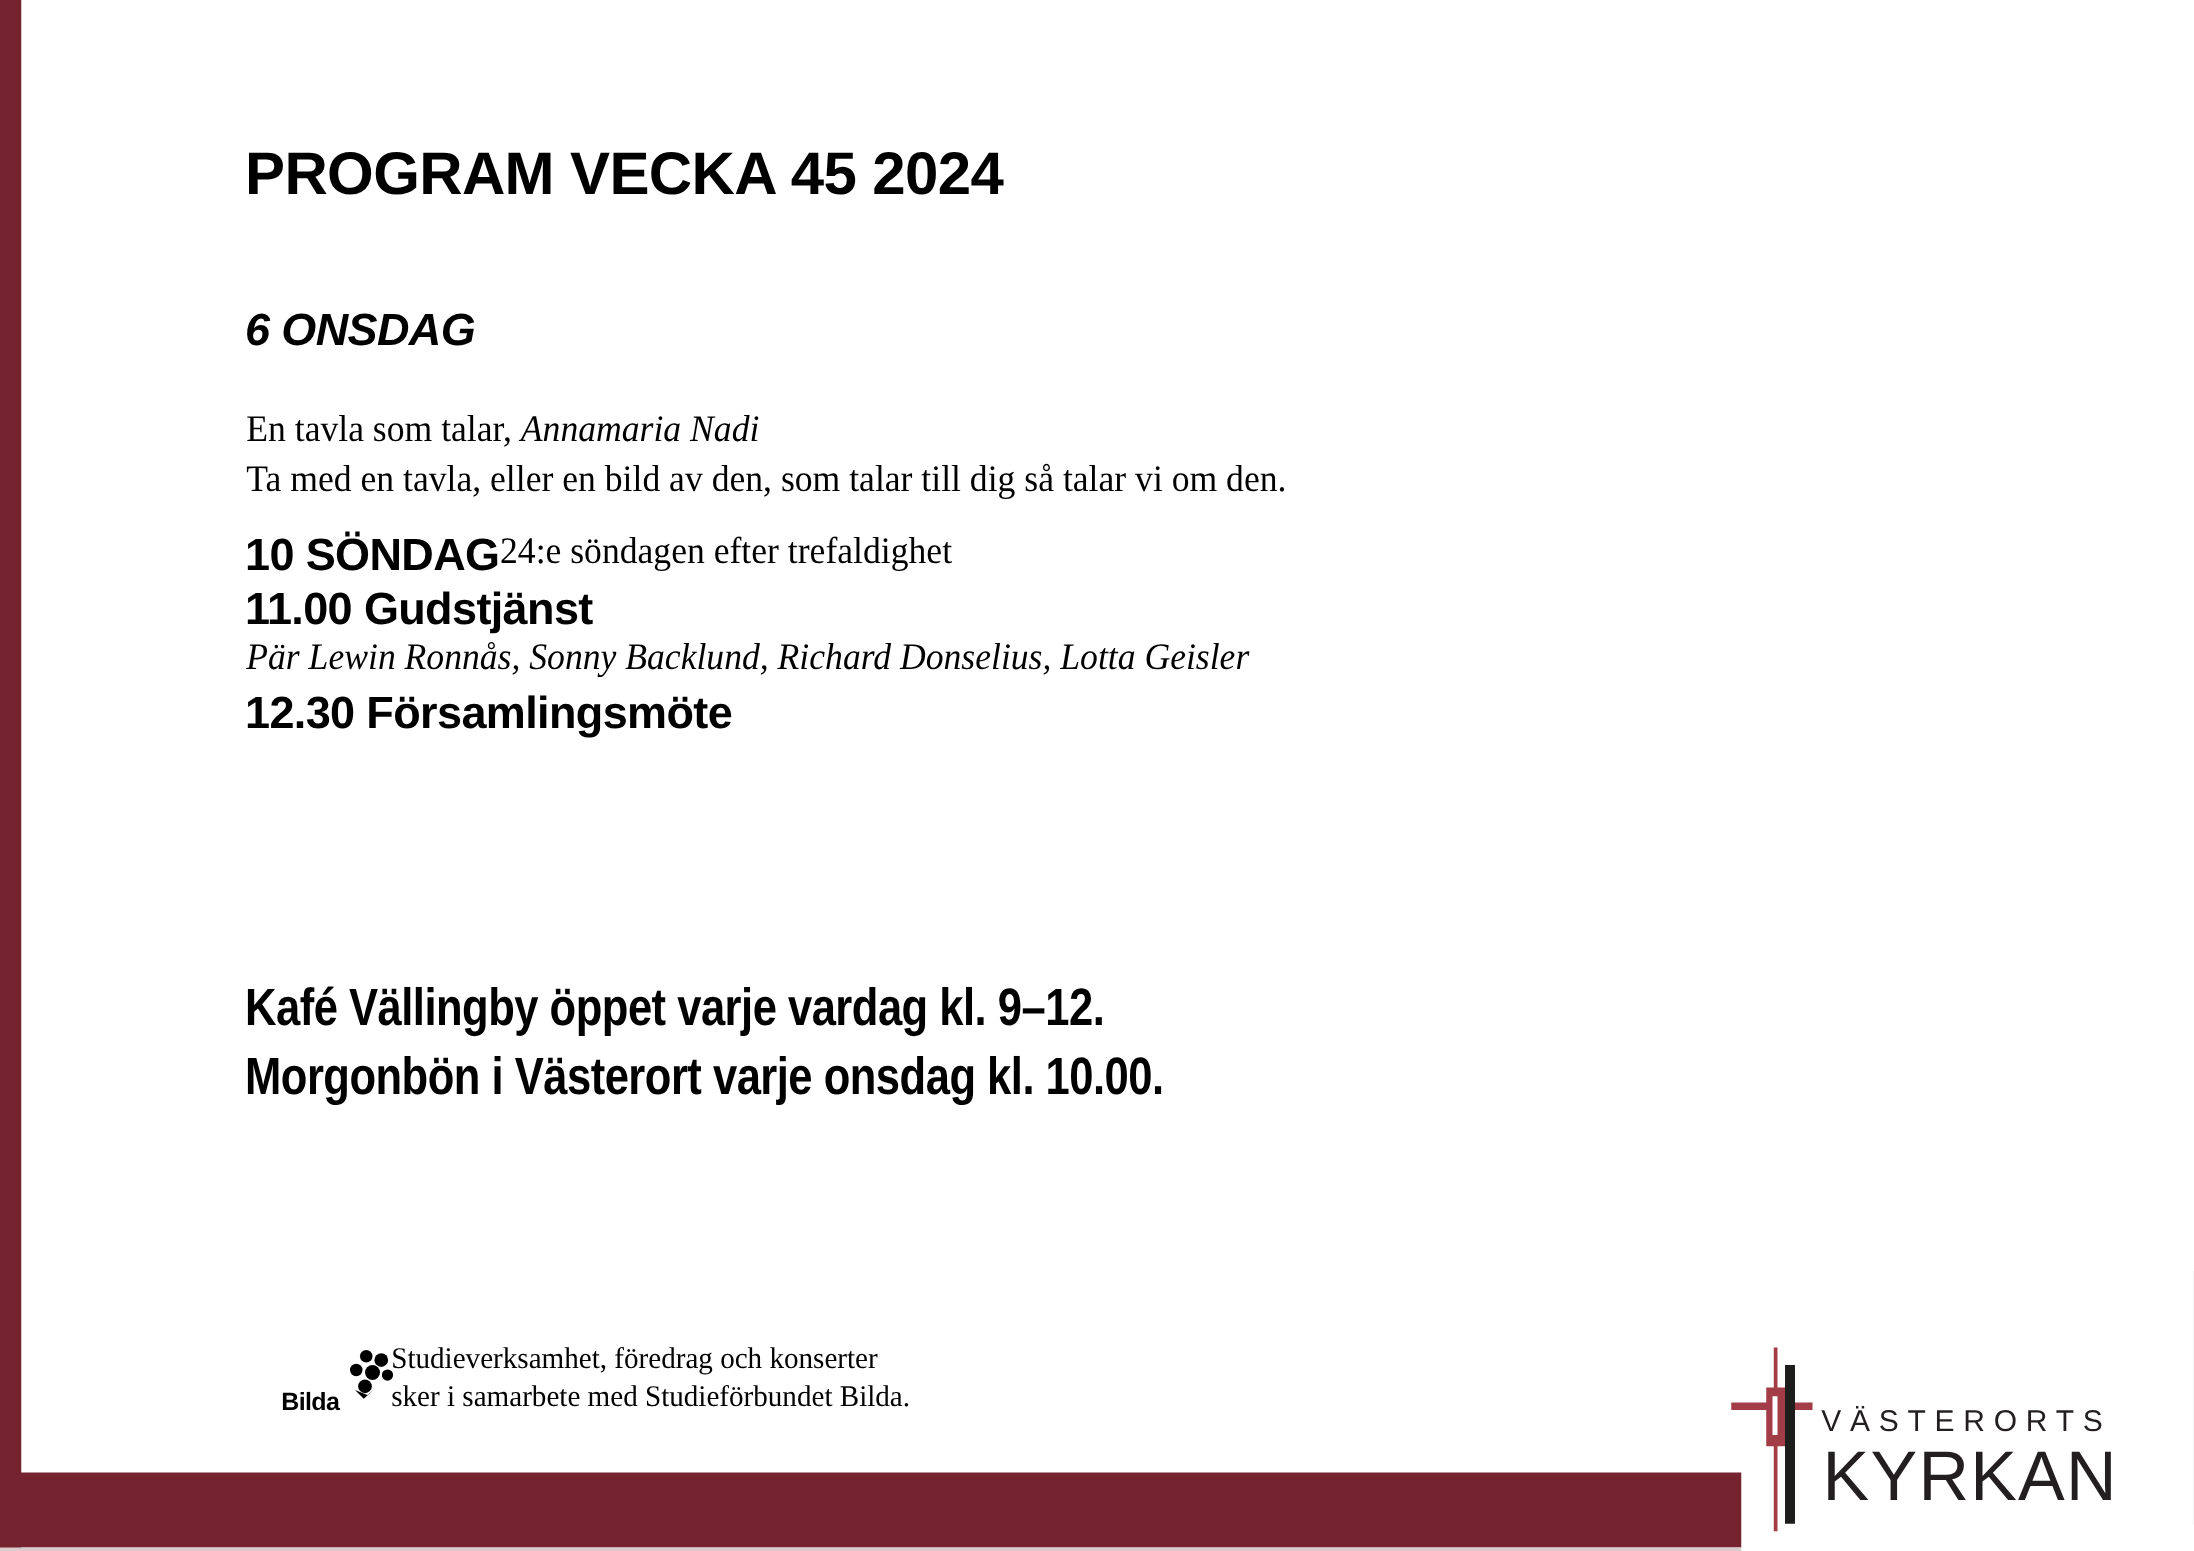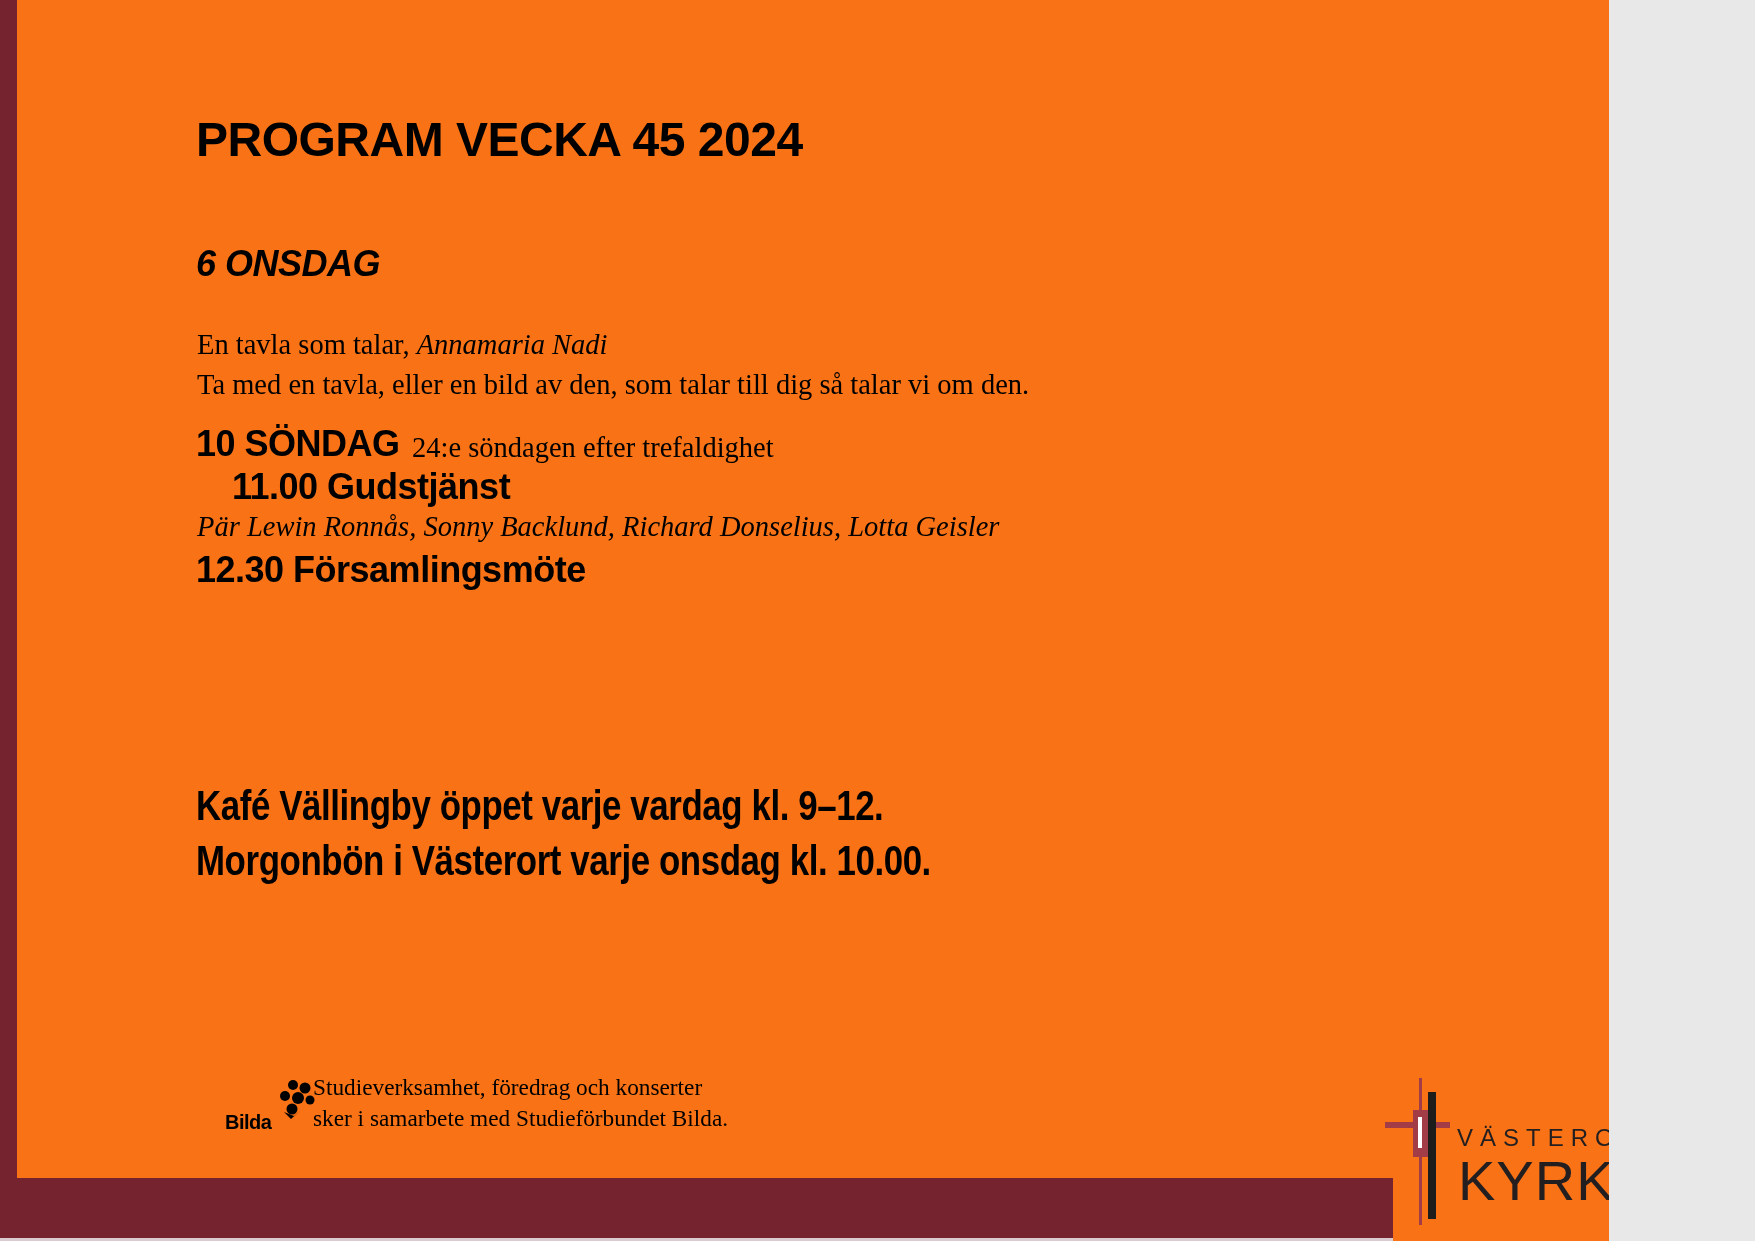--- a/index.html
+++ b/index.html
@@ -1,35 +1,35 @@
 <!DOCTYPE html>
 <html><head>
 <meta charset="utf-8">
 <style>
   html,body{margin:0;padding:0;background:#e8e8e8;}
   .page{
     position:relative;
-    width:1609px;height:1241px;
-    background:#f97316;
+    width:1755px;height:1241px;
+    background:#ffffff;
     overflow:hidden;
     font-family:"Liberation Sans",sans-serif;
   }
   
   .left-bar{position:absolute;left:0;top:0;width:17px;height:1241px;background:#74232f;}
   .bottom-bar{position:absolute;left:0;top:1178px;width:1393px;height:60px;background:#74232f;}
   .bottom-edge{position:absolute;left:0;top:1238px;width:1393px;height:3px;background:#d9cbce;}
 
   
   .hbold{font-family:"Liberation Sans",sans-serif;font-weight:700;color:#000;letter-spacing:-0.5px;white-space:nowrap;}
   .serif{font-family:"Liberation Serif",serif;font-weight:400;color:#000;white-space:nowrap;}
   .abs{position:absolute;}
   .title{left:196px;top:112px;font-size:48px;display:flex;gap:54px;}
   .dayline{font-size:36px;line-height:1.1;}
   .serif-line{font-size:30px;transform:scaleX(0.95);transform-origin:left center;}
-  .mixline{display:flex;align-items:flex-end;gap:12px;}
+  .mixline{display:flex;align-items:flex-start;}
   .mixline .serif{font-size:30px;display:inline-block;transform:scaleX(0.95);transform-origin:left center;}
   .notice{font-size:42px;transform:scaleX(0.83);transform-origin:left center;}
 
   
   .bilda-word{left:225px;top:1101px;font-size:20px;letter-spacing:-0.5px;margin-top:10px;}
   .bilda-dots{left:272px;top:1078px;}
   .bilda-text{left:313px;top:1072px;font-size:24px;line-height:31px;transform:scaleX(0.97);transform-origin:left top;}
 
   
   .logo-cross{left:1385px;top:1075px;width:70px;height:152px;}
@@ -59,21 +59,21 @@
   <div class="abs serif serif-line" style="left:197px;top:327px;">
     <span>En tavla som talar,</span>
     <i>Annamaria Nadi</i>
   </div>
   <div class="abs serif serif-line" style="left:197px;top:367px;">Ta med en tavla, eller en bild av den, som talar till dig så talar vi om den.</div>
 
   <div class="abs mixline" style="left:196px;top:424px;">
     <span class="hbold dayline">10 SÖNDAG</span>
     <span class="serif">24:e söndagen efter trefaldighet</span>
   </div>
-  <div class="abs hbold dayline" style="left:196px;top:467px;margin-left:36px;">11.00 Gudstjänst</div>
+  <div class="abs hbold dayline" style="left:196px;top:467px;">11.00 Gudstjänst</div>
   <div class="abs serif serif-line" style="left:197px;top:509px;font-style:italic;">Pär Lewin Ronnås, Sonny Backlund, Richard Donselius, Lotta Geisler</div>
   <div class="abs hbold dayline" style="left:196px;top:550px;">12.30 Församlingsmöte</div>
 
   <div class="abs hbold notice" style="left:196px;top:782px;">Kafé Vällingby öppet varje vardag kl. 9–12.</div>
   <div class="abs hbold notice" style="left:196px;top:837px;">Morgonbön i Västerort varje onsdag kl. 10.00.</div>
 
   <div class="abs hbold bilda-word">Bilda</div>
   <div class="abs bilda-dots">
     <svg width="44" height="44" viewBox="0 0 44 44">
       <circle cx="21" cy="7" r="5" fill="#000"></circle>

